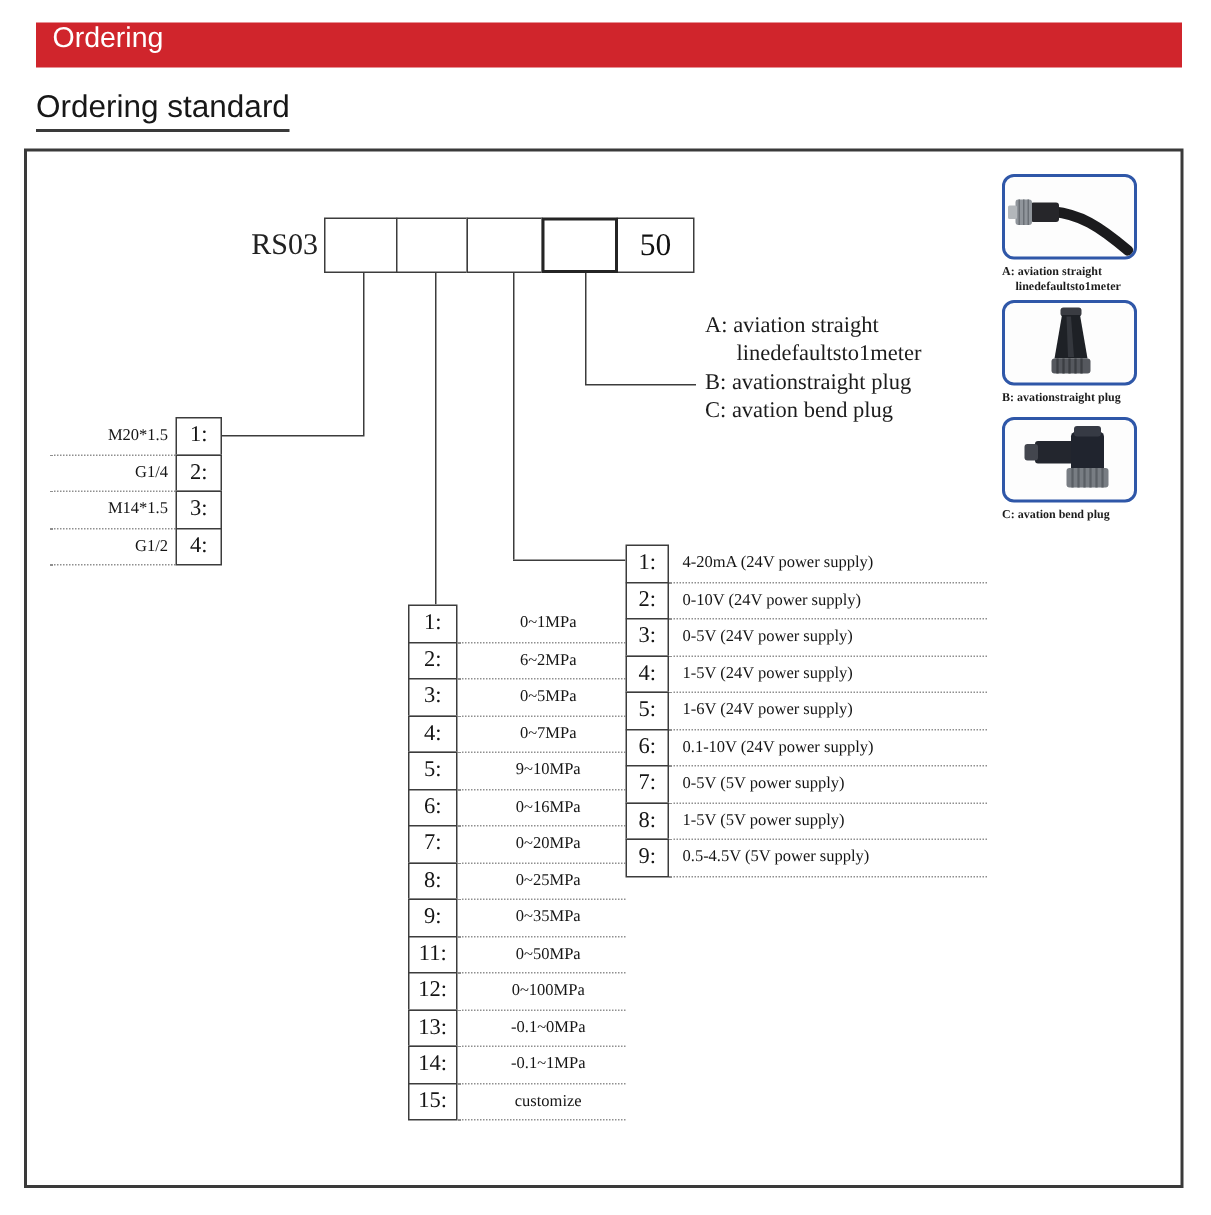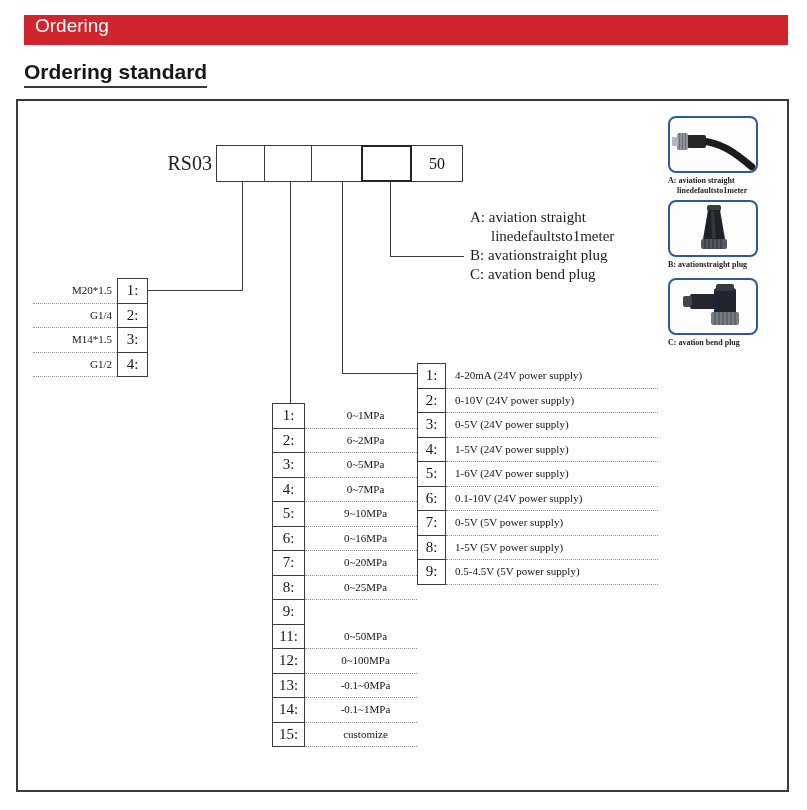--- a/index.html
+++ b/index.html
@@ -5,31 +5,31 @@
   * { margin:0; padding:0; box-sizing:border-box; }
   html,body { width:807px; height:810px; background:#ffffff;
     font-family:"Liberation Sans", sans-serif; color:#1f1f1f; }
   body { position:relative; overflow:hidden; }
 
   .red-bar { position:absolute; left:24px; top:15px; width:764px; height:30px;
     background:#d0252c; color:#ffffff; font-size:19px;
     display:flex; align-items:flex-start; padding-left:11px; }
 
   .section-title { position:absolute; left:24px; top:60px; font-size:21px;
-    font-weight:bold; color:#171717; border-bottom:2px solid #3a3a3a; padding-bottom:2px; }
+    font-weight:normal; color:#171717; border-bottom:2px solid #3a3a3a; padding-bottom:2px; }
 
   .diagram { position:absolute; left:16px; top:99px; width:773px; height:693px;
     border:2px solid #3a3a3a; background:#ffffff;font-family:Liberation Serif, serif; }
 
   .rs03 { position:absolute; left:132px; top:44px; width:62px; height:37px;
     line-height:37px; font-size:20px; text-align:right; color:#222; }
 
   .code-row { position:absolute; left:198px; top:44px; display:flex; }
   .cbox { width:49px; height:37px; border:1px solid #3c3c3c; background:#fff; margin-left:-1px;
-    display:flex; align-items:center; justify-content:center; font-size:16px; color:#111; }
+    display:flex; align-items:center; justify-content:center; font-size:21px; color:#111; }
   .cbox:first-child { margin-left:0; }
   .cbox.b2 { width:48px; }
   .cbox.b3 { width:51px; }
   .cbox.b4 { width:51px; border:2px solid #242424; z-index:2; }
   .cbox.b5 { width:52px; }
 
   .ln { position:absolute; background:#3c3c3c; }
   .v { width:1px; }
   .h { height:1px; }
 
@@ -148,20 +148,21 @@
     <div class="row">
       <div class="keycell">7:</div>
       <div class="dotcell">0~20MPa</div>
     </div>
     <div class="row">
       <div class="keycell">8:</div>
       <div class="dotcell">0~25MPa</div>
     </div>
     <div class="row">
       <div class="keycell">9:</div>
+      <div class="dotcell">0~35MPa</div>
     </div>
     <div class="row">
       <div class="keycell">11:</div>
       <div class="dotcell">0~50MPa</div>
     </div>
     <div class="row">
       <div class="keycell">12:</div>
       <div class="dotcell">0~100MPa</div>
     </div>
     <div class="row">

